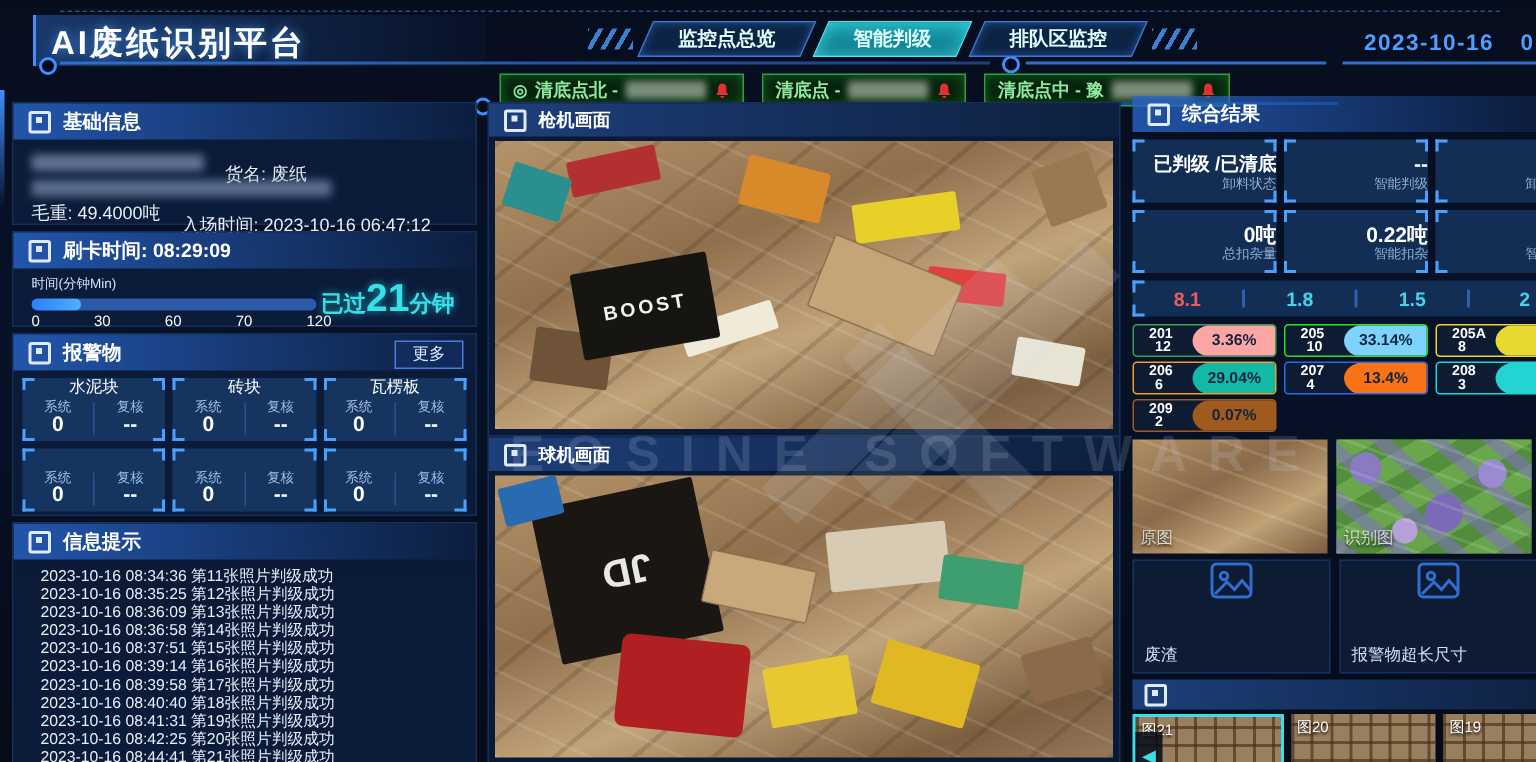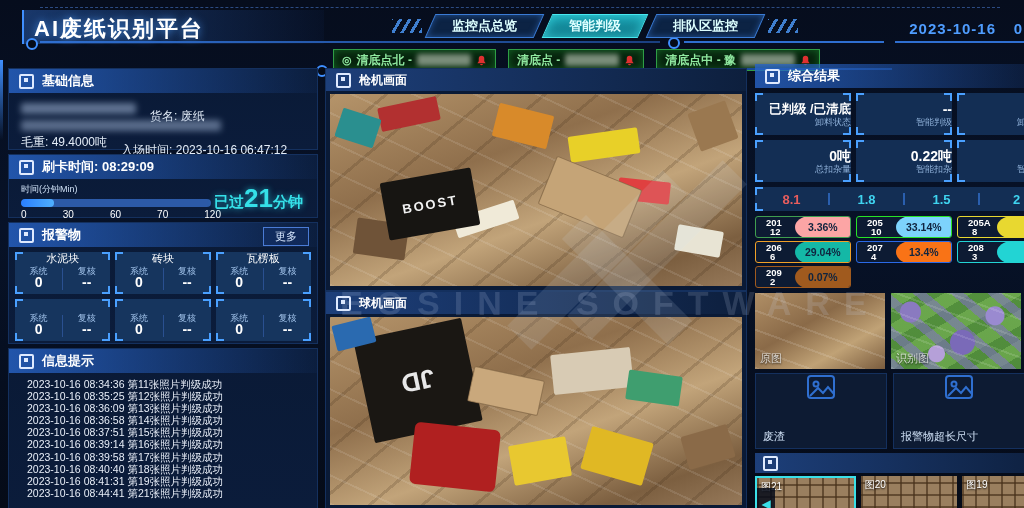--- a/index.html
+++ b/index.html
@@ -361,20 +361,21 @@
       <div class="logs">
         <div class="log">2023-10-16 08:34:36 第11张照片判级成功</div>
         <div class="log">2023-10-16 08:35:25 第12张照片判级成功</div>
         <div class="log">2023-10-16 08:36:09 第13张照片判级成功</div>
         <div class="log">2023-10-16 08:36:58 第14张照片判级成功</div>
         <div class="log">2023-10-16 08:37:51 第15张照片判级成功</div>
         <div class="log">2023-10-16 08:39:14 第16张照片判级成功</div>
         <div class="log">2023-10-16 08:39:58 第17张照片判级成功</div>
         <div class="log">2023-10-16 08:40:40 第18张照片判级成功</div>
         <div class="log">2023-10-16 08:41:31 第19张照片判级成功</div>
+        <div class="log">2023-10-16 08:42:25 第20张照片判级成功</div>
         <div class="log">2023-10-16 08:44:41 第21张照片判级成功</div>
 
       </div>
     </div>
   </div>
 
   <div class="panel-mid pm1">
     <div class="phead2">
       <span class="picon"></span>
       <span>枪机画面</span>

